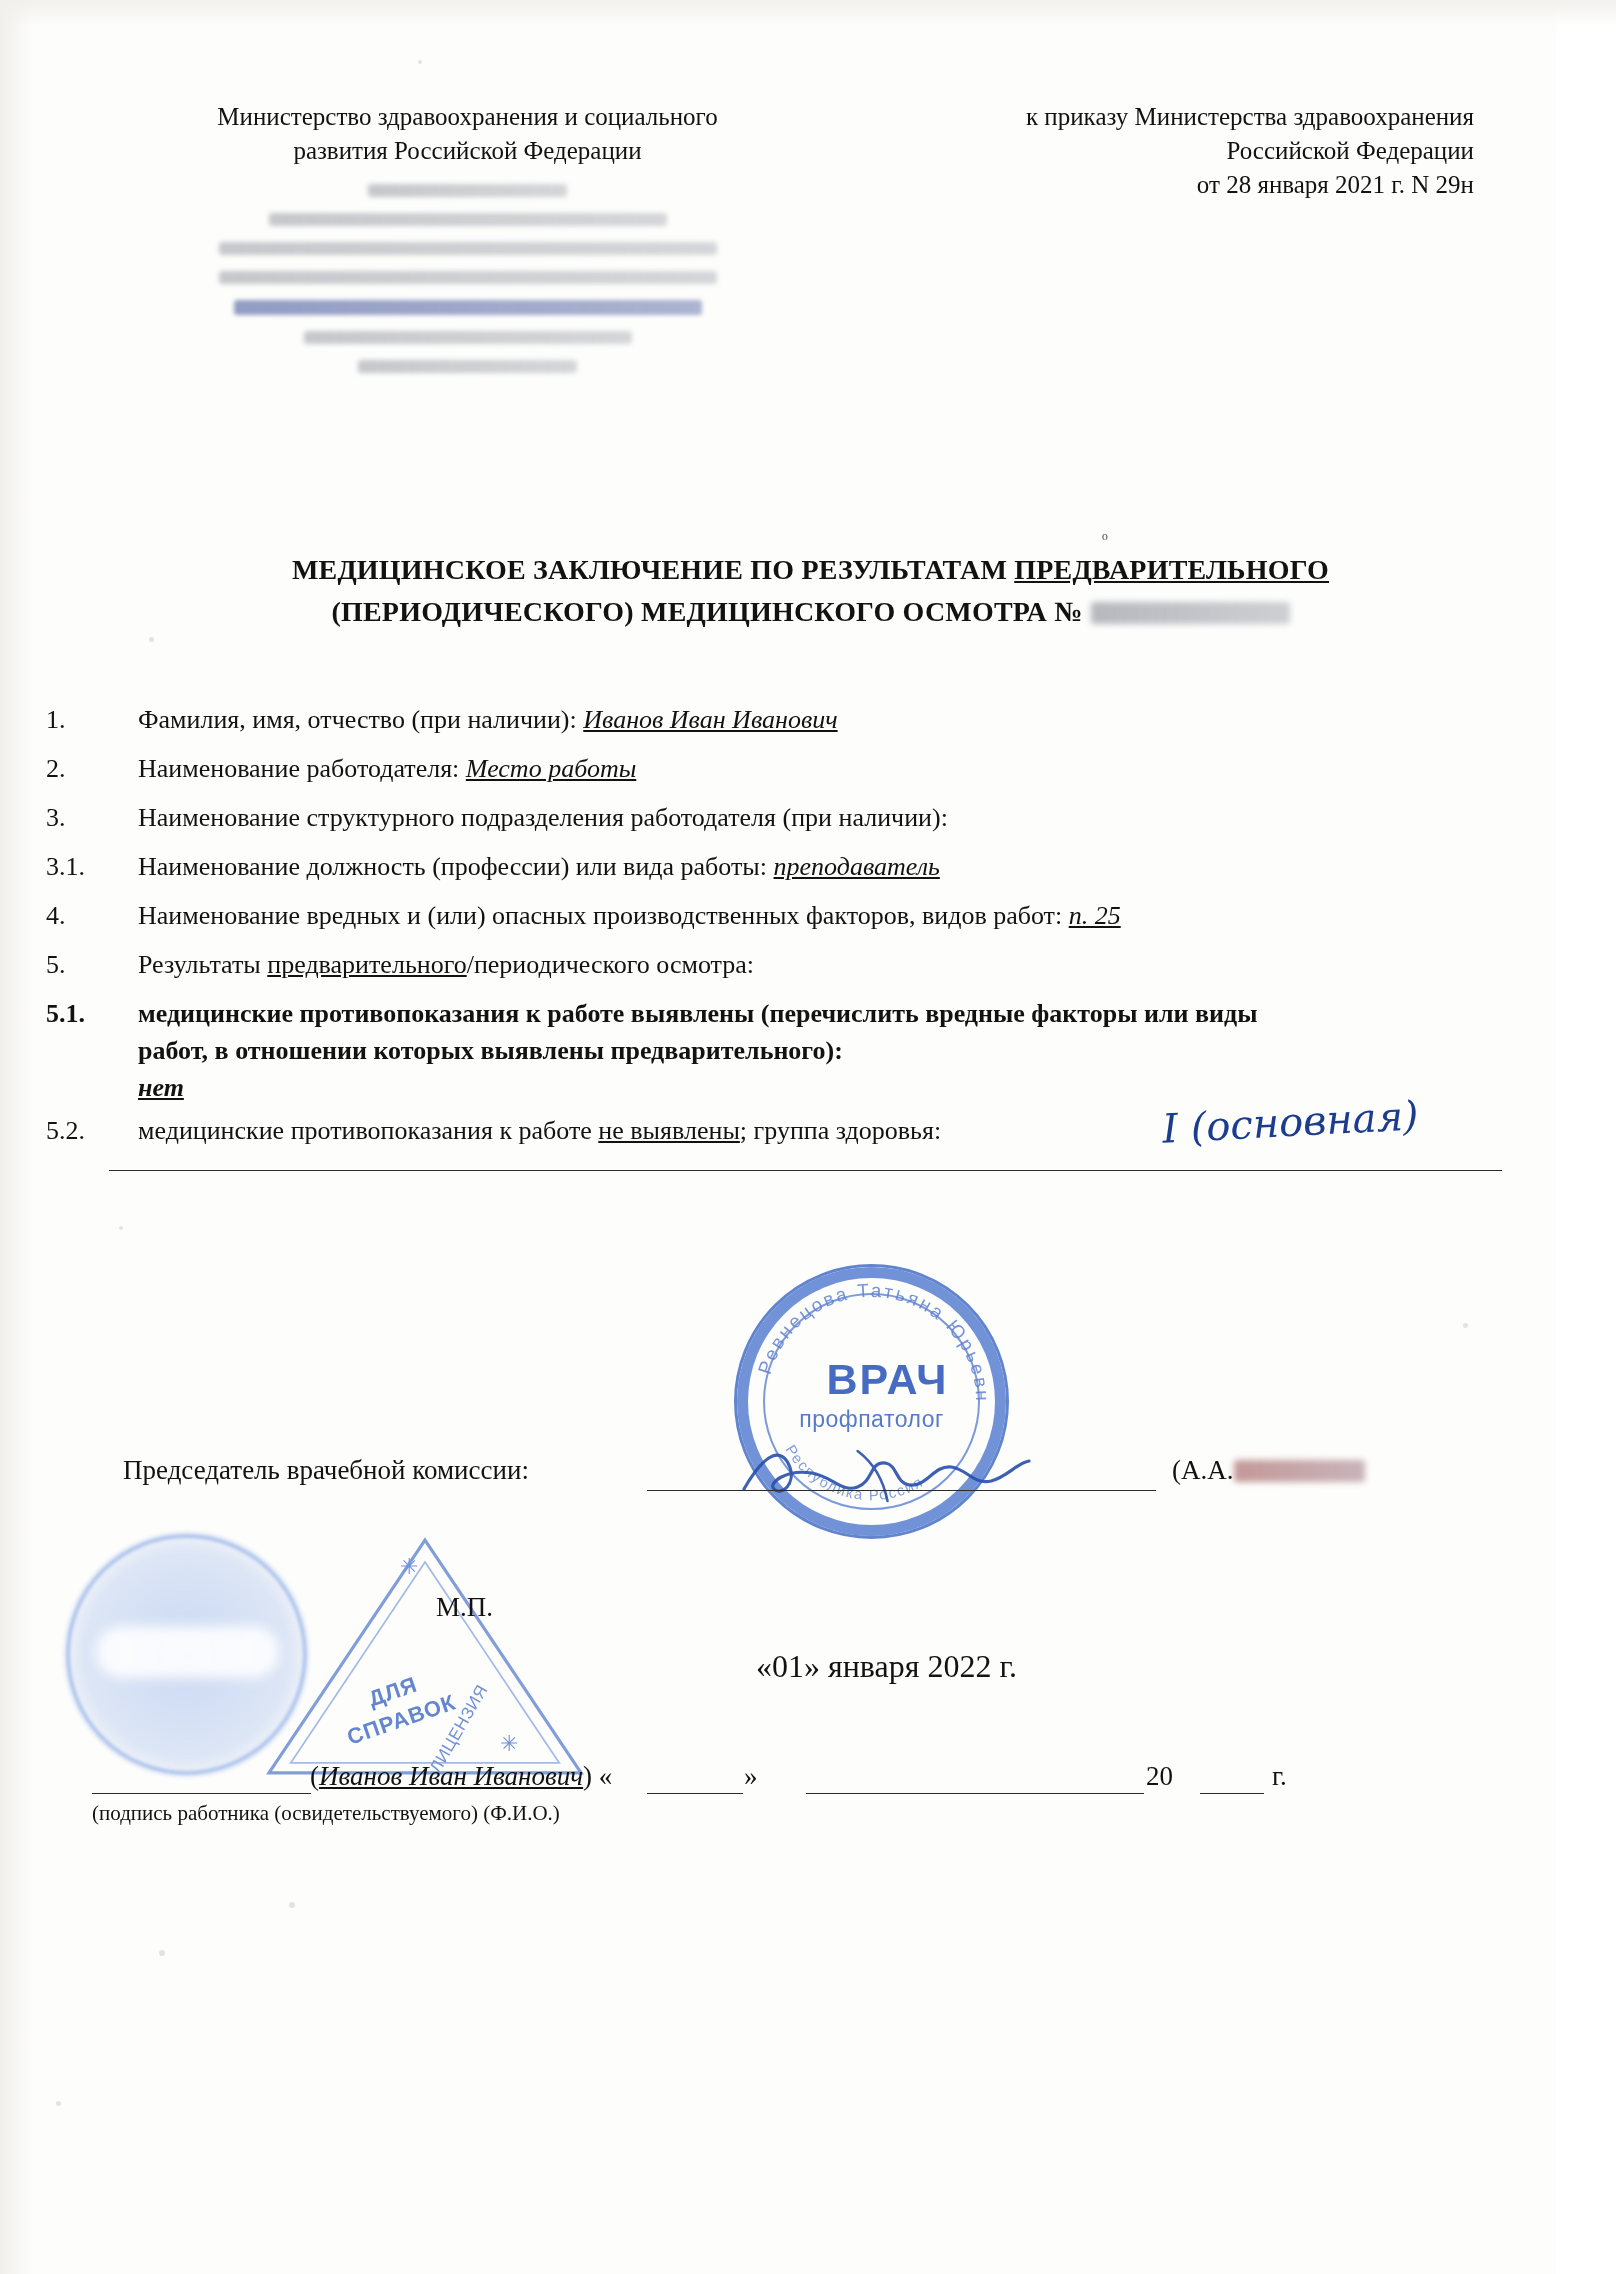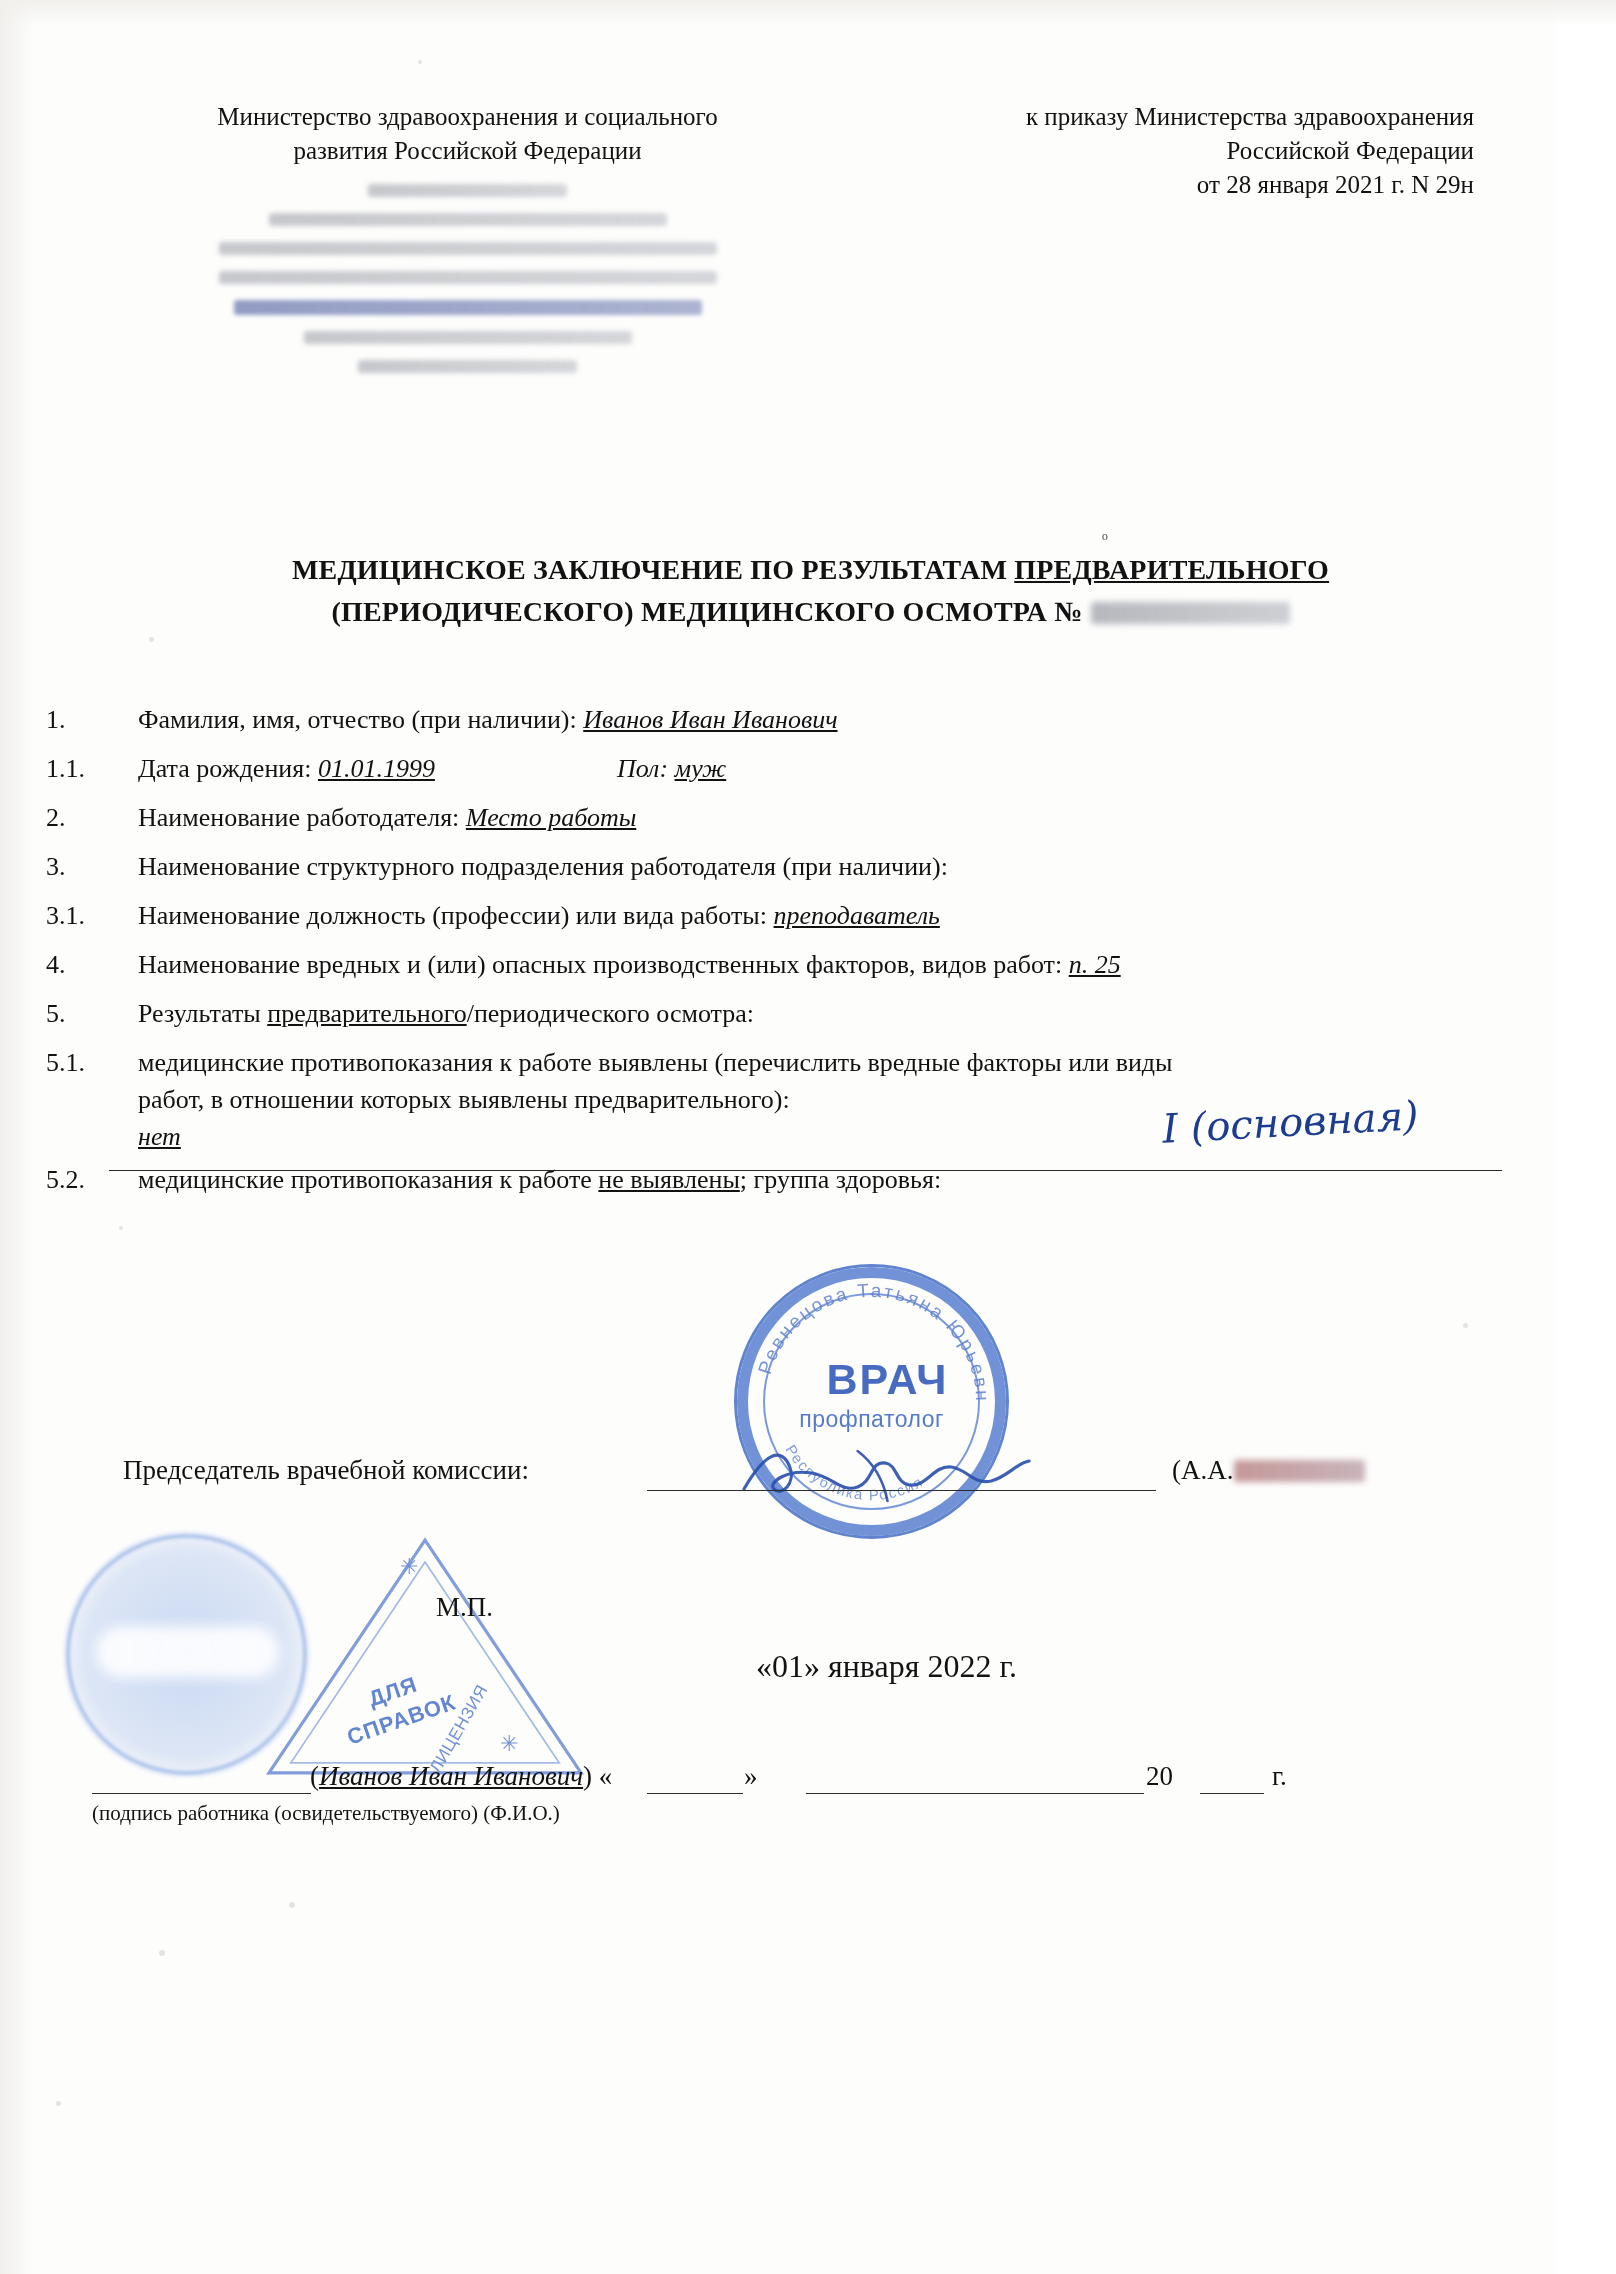--- a/index.html
+++ b/index.html
@@ -136,21 +136,21 @@
   .row .no {
     width: 92px;
     flex: 0 0 92px;
     padding-left: 2px;
   }
   .row .txt { flex: 1 1 auto; }
   .hw { font-style: italic; text-decoration: underline; }
   .u { text-decoration: underline; }
   .gap-sex { display: inline-block; width: 169px; }
 
-  .row.tight { margin-bottom: 6px; }
+  .row.tight { margin-bottom: 6px; font-weight: bold; }
 
   .long-line {
     position: absolute;
     left: 109px;
     top: 1170px;
     width: 1393px;
     border-bottom: 1.6px solid #2b2b2b;
   }
 
   
@@ -455,30 +455,20 @@
   <div class="body">
 
     <div class="row">
       <div class="no">1.</div>
       <div class="txt">
         <span>Фамилия, имя, отчество (при наличии):</span>
         <span class="hw">Иванов Иван Иванович</span>
       </div>
     </div>
 
-    <div class="row">
-      <div class="no">1.1.</div>
-      <div class="txt">
-        <span>Дата рождения:</span>
-        <span class="hw">01.01.1999</span>
-        <span class="gap-sex"></span>
-        <span style="font-style:italic;">Пол:</span>
-        <span class="hw">муж</span>
-      </div>
-    </div>
 
     <div class="row">
       <div class="no">2.</div>
       <div class="txt">
         <span>Наименование работодателя:</span>
         <span class="hw">Место работы</span>
       </div>
     </div>
 
     <div class="row">

